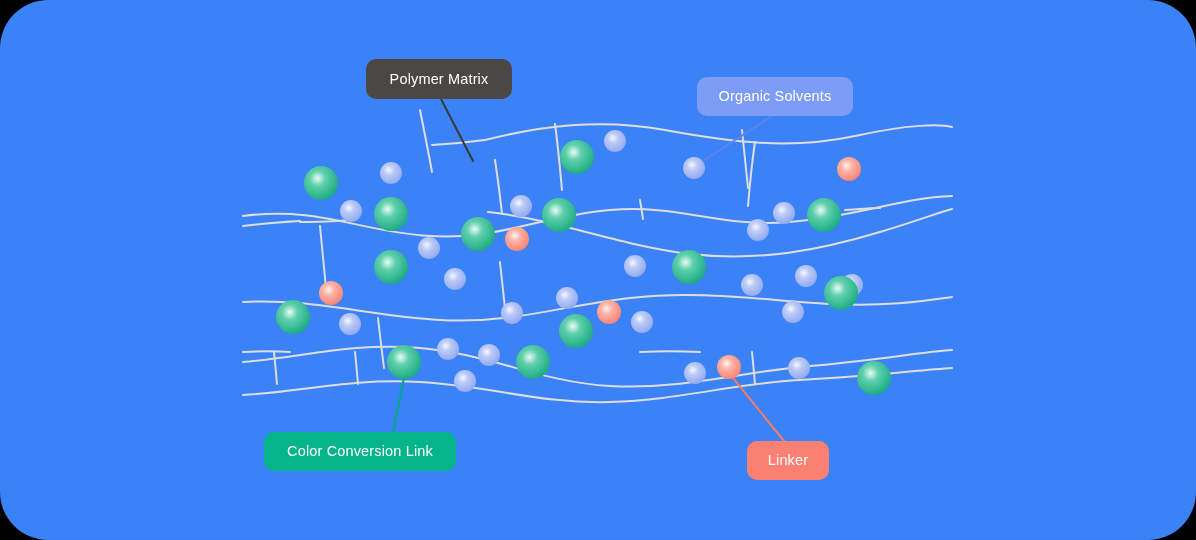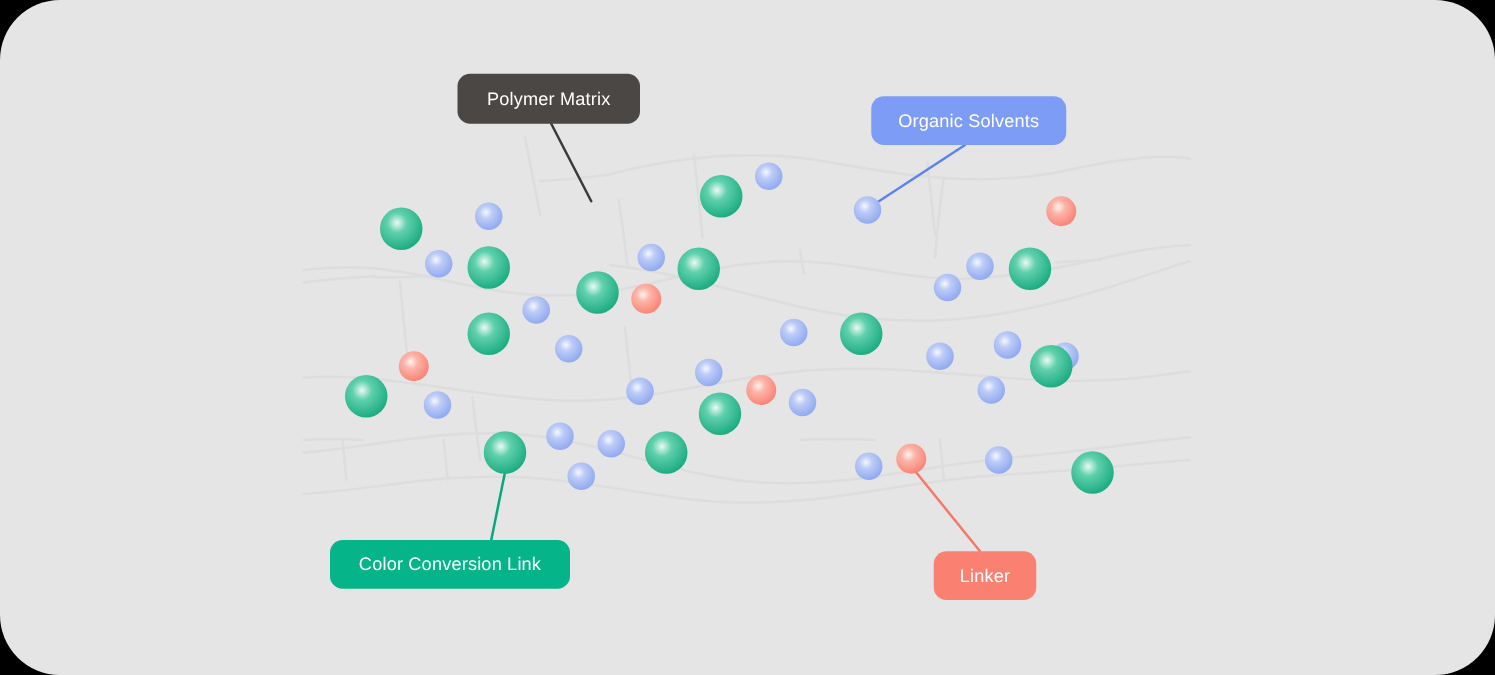--- a/index.html
+++ b/index.html
@@ -53,21 +53,21 @@
     font-family: "Liberation Sans", sans-serif;
     font-size: 14.5px;
     dominant-baseline: middle;
     text-anchor: middle;
     letter-spacing: 0.15px;
   }
 </style>
 </head>
 <body style="background: rgb(0, 0, 0);">
 
-<div id="canvas" style="background: #e5e5e5; border-radius: 48px;">
+<div id="canvas" style="background: #3b82f6; border-radius: 48px;">
   <svg id="diagram-svg" viewBox="0 0 1196 540">
     <defs>
       <radialGradient id="grad-green" cx="40%" cy="36%" r="68%">
         <stop offset="0%" stop-color="#eafaf3"></stop>
         <stop offset="34%" stop-color="#5fd0ac"></stop>
         <stop offset="100%" stop-color="#18a97f"></stop>
       </radialGradient>
       <radialGradient id="grad-blue" cx="40%" cy="36%" r="68%">
         <stop offset="0%" stop-color="#f6f8ff"></stop>
         <stop offset="34%" stop-color="#bccbf7"></stop>

